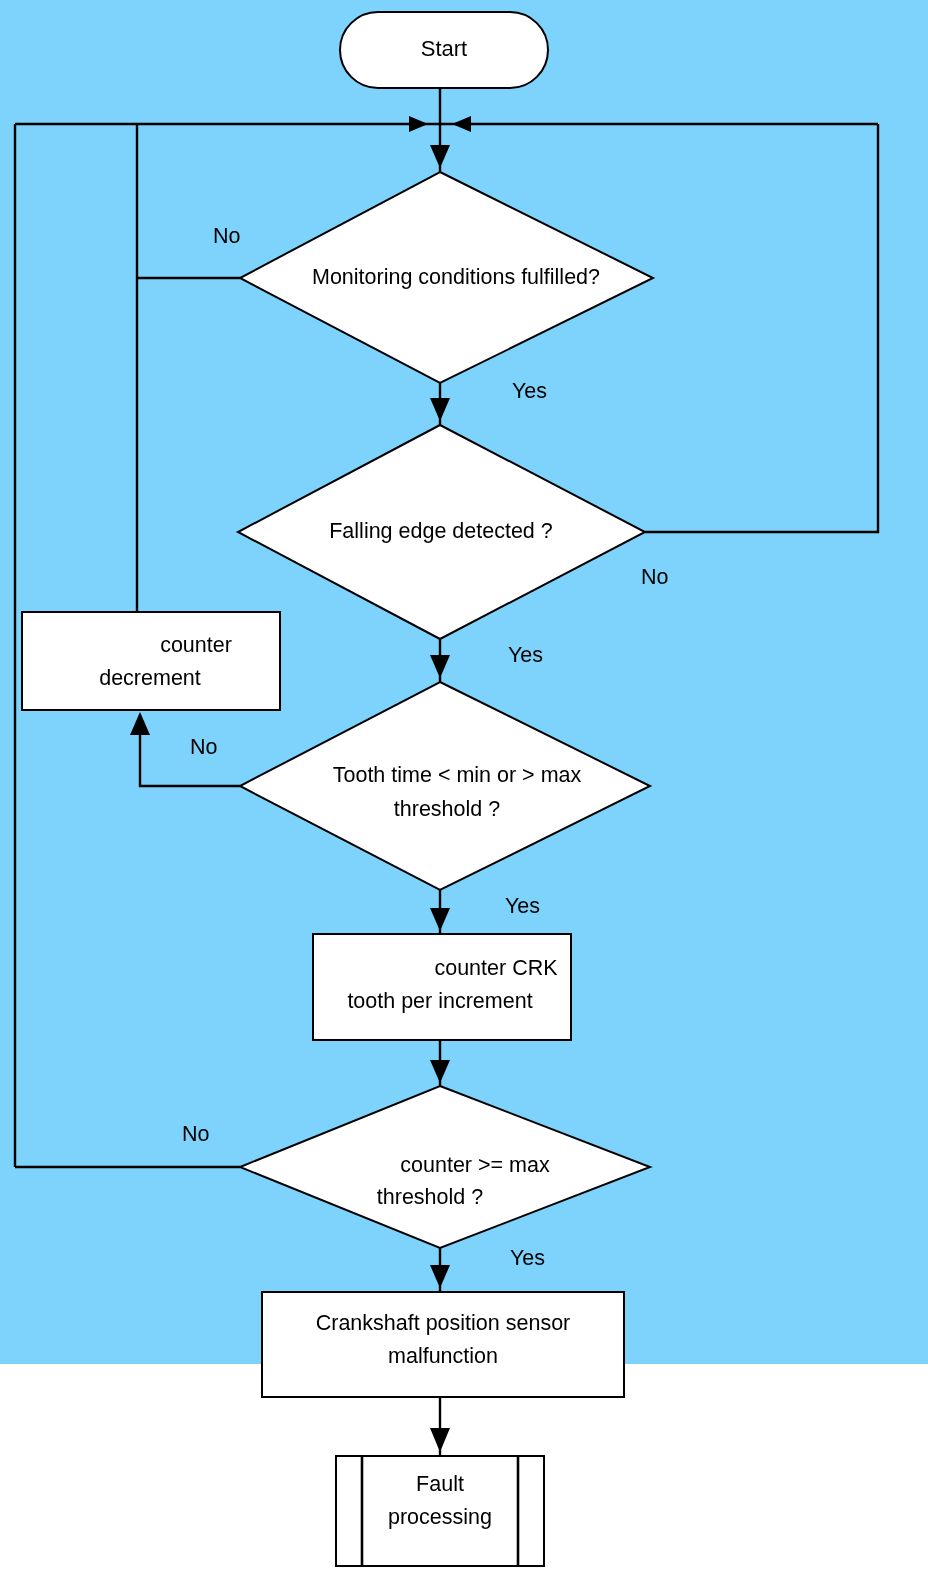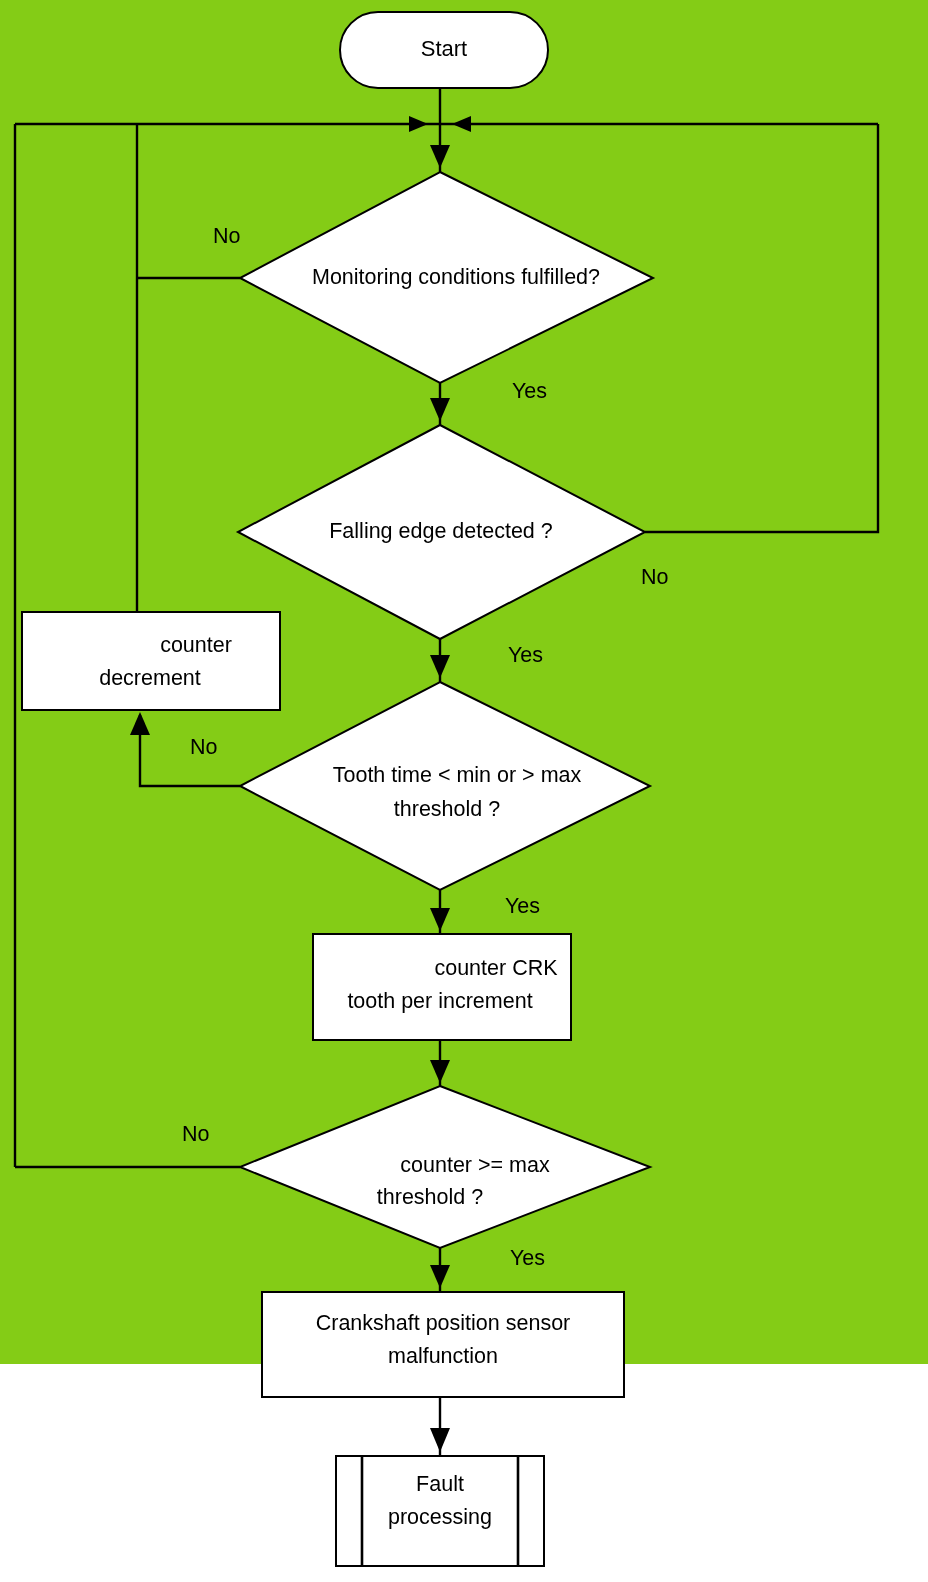--- a/index.html
+++ b/index.html
@@ -10,21 +10,21 @@
   body {
     width: 928px;
     height: 1582px;
     font-family: "Liberation Sans", sans-serif;
     overflow: hidden;
   }
   #flowchart-root {
     position: relative;
     width: 928px;
     height: 1364px;
-    background: #84cc16;
+    background: #7dd3fc;
   }
   svg.fc {
     display: block;
     width: 928px;
     height: 1582px;
   }
   .shape {
     fill: #ffffff;
     stroke: #000000;
     stroke-width: 2;

